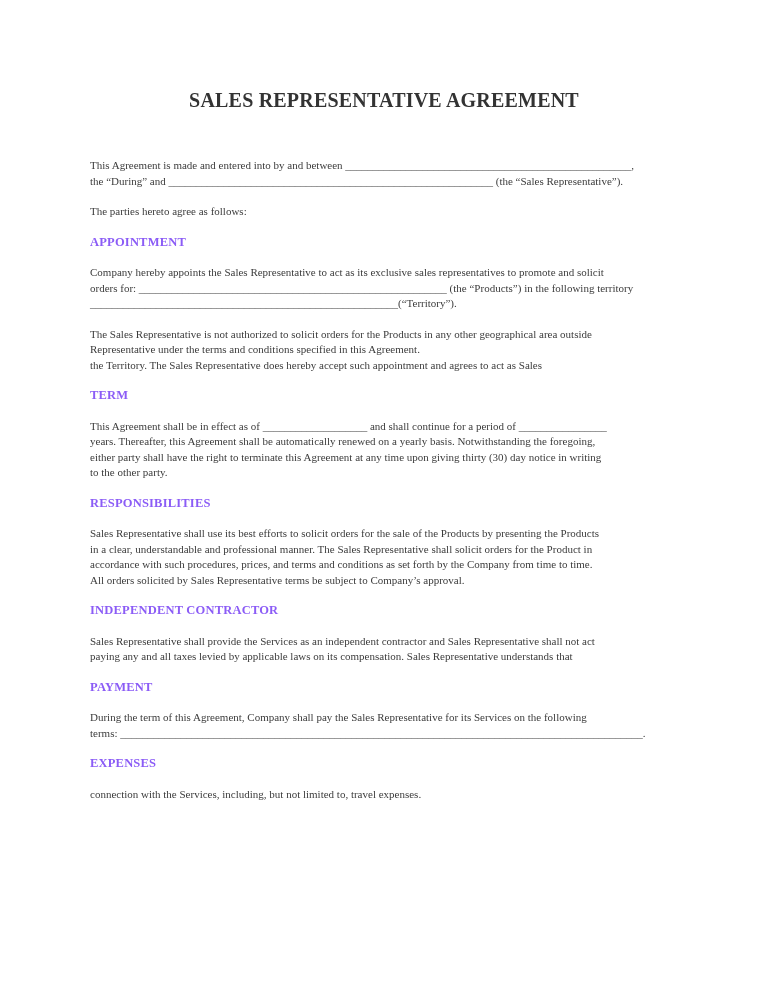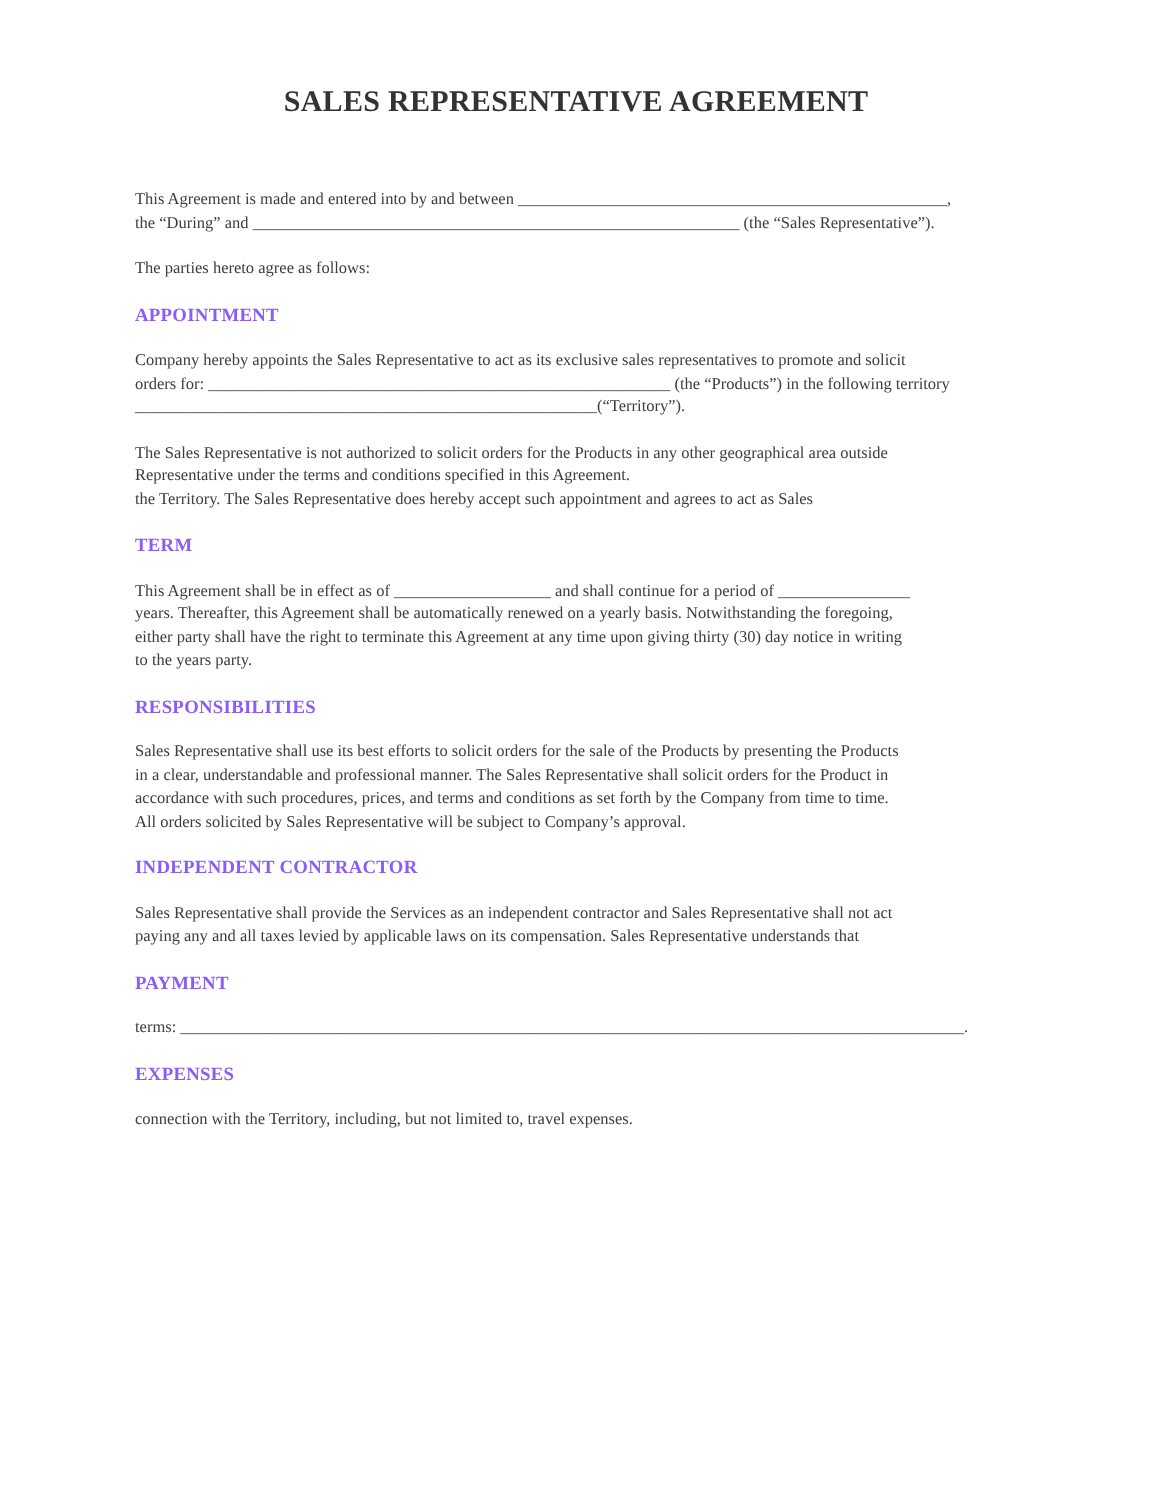--- a/index.html
+++ b/index.html
@@ -6,21 +6,21 @@
     margin: 0;
     padding: 0;
     background: #ffffff;
   }
   .page {
     position: relative;
     width: 768px;
     height: 994px;
     box-sizing: border-box;
     background: #ffffff;
-    padding: 56px 90px 0 90px;
+    padding: 88px 90px 0 90px;
     font-family: "Liberation Serif", "DejaVu Serif", serif;
     font-size: 11px;
     color: #3c3c3c;
     overflow: hidden;
   }
   .title {
     font-size: 20px;
     font-weight: 700;
     text-align: center;
     margin: 0 0 46px 0;
@@ -74,49 +74,50 @@
       <span class="line">the Territory. The Sales Representative does hereby accept such appointment and agrees to act as Sales</span>
     </div>
   </div>
 
   <div>
     <h2 class="heading">TERM</h2>
     <div class="para">
       <span class="line">This Agreement shall be in effect as of ___________________ and shall continue for a period of ________________</span>
       <span class="line">years. Thereafter, this Agreement shall be automatically renewed on a yearly basis. Notwithstanding the foregoing,</span>
       <span class="line">either party shall have the right to terminate this Agreement at any time upon giving thirty (30) day notice in writing</span>
-      <span class="line">to the years party.</span>
+      <span class="line">to the other party.</span>
     </div>
   </div>
 
   <div>
     <h2 class="heading">RESPONSIBILITIES</h2>
     <div class="para">
       <span class="line">Sales Representative shall use its best efforts to solicit orders for the sale of the Products by presenting the Products</span>
       <span class="line">in a clear, understandable and professional manner. The Sales Representative shall solicit orders for the Product in</span>
       <span class="line">accordance with such procedures, prices, and terms and conditions as set forth by the Company from time to time.</span>
-      <span class="line">All orders solicited by Sales Representative will be subject to Company’s approval.</span>
+      <span class="line">All orders solicited by Sales Representative terms be subject to Company’s approval.</span>
     </div>
   </div>
 
   <div>
     <h2 class="heading">INDEPENDENT CONTRACTOR</h2>
     <div class="para">
       <span class="line">Sales Representative shall provide the Services as an independent contractor and Sales Representative shall not act</span>
       <span class="line">paying any and all taxes levied by applicable laws on its compensation. Sales Representative understands that</span>
     </div>
   </div>
 
   <div>
     <h2 class="heading">PAYMENT</h2>
     <div class="para">
+      <span class="line">During the term of this Agreement, Company shall pay the Sales Representative for its Services on the following</span>
       <span class="line">terms: _______________________________________________________________________________________________.</span>
     </div>
   </div>
 
   <div>
     <h2 class="heading">EXPENSES</h2>
     <div class="para">
-      <span class="line">connection with the Territory, including, but not limited to, travel expenses.</span>
+      <span class="line">connection with the Services, including, but not limited to, travel expenses.</span>
     </div>
   </div>
 
 </div>
 
 </body></html>

